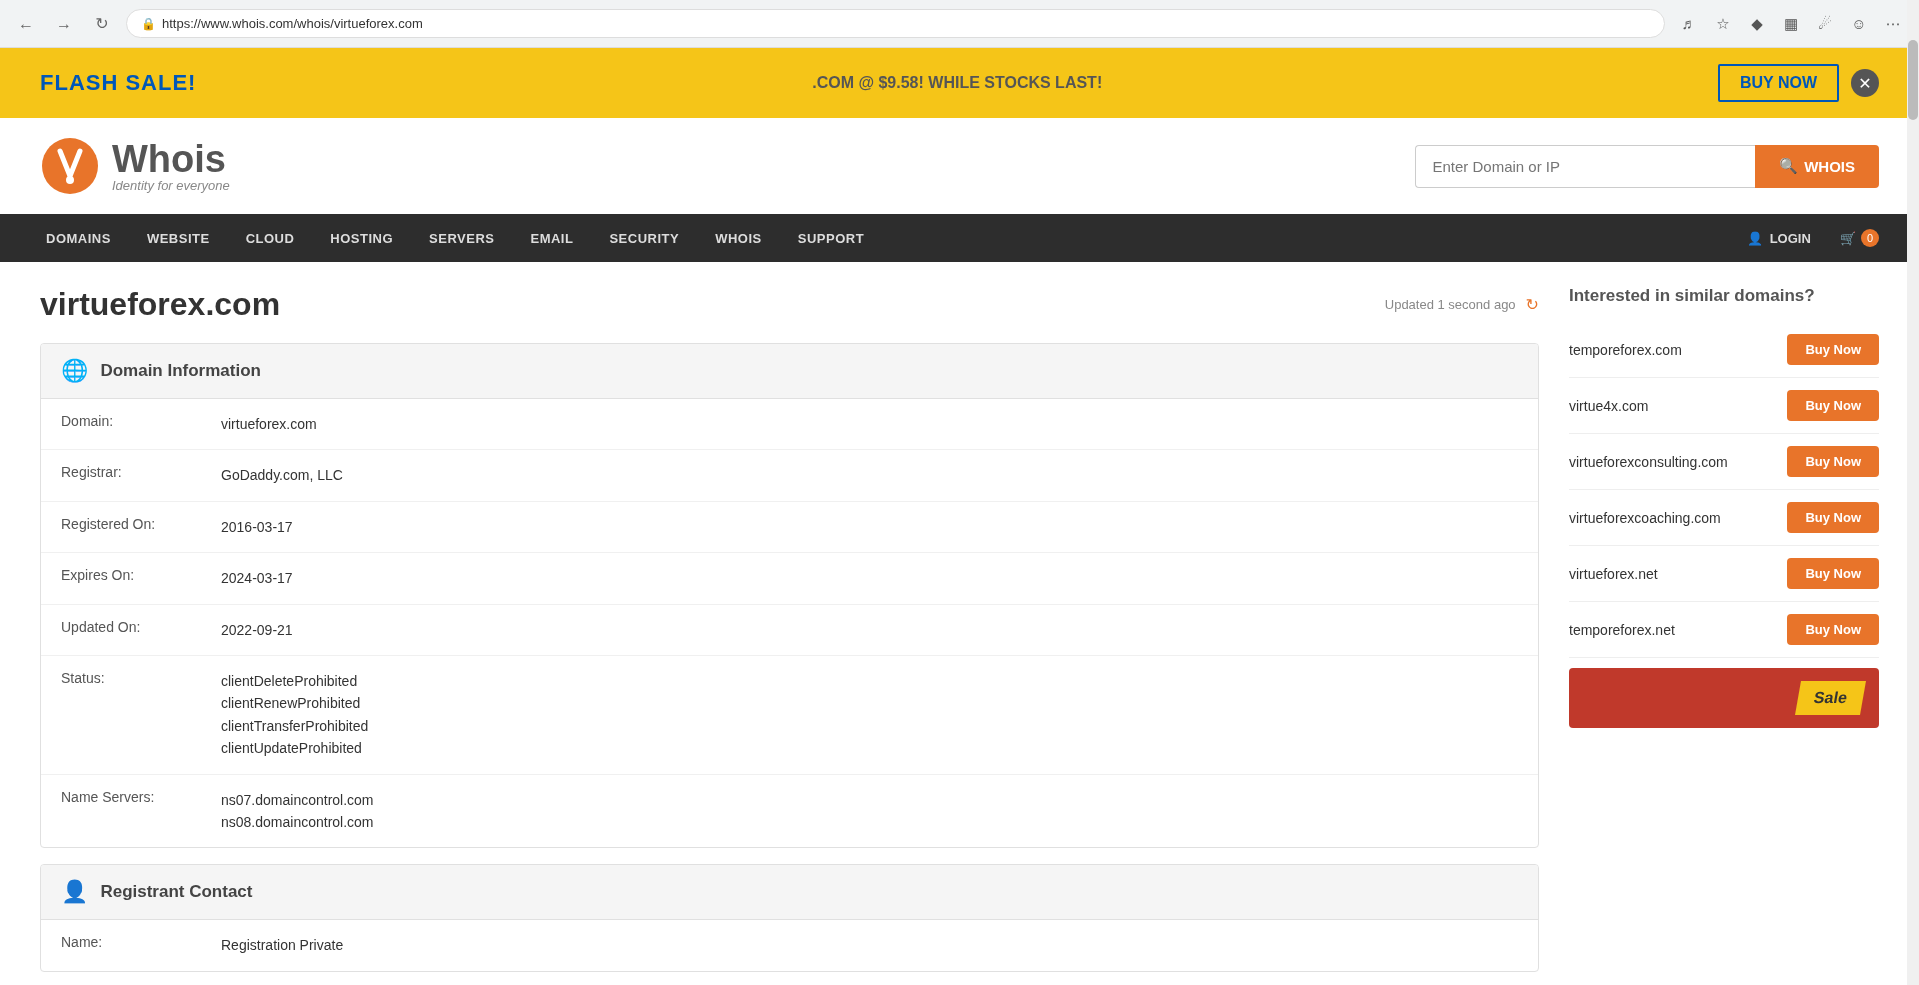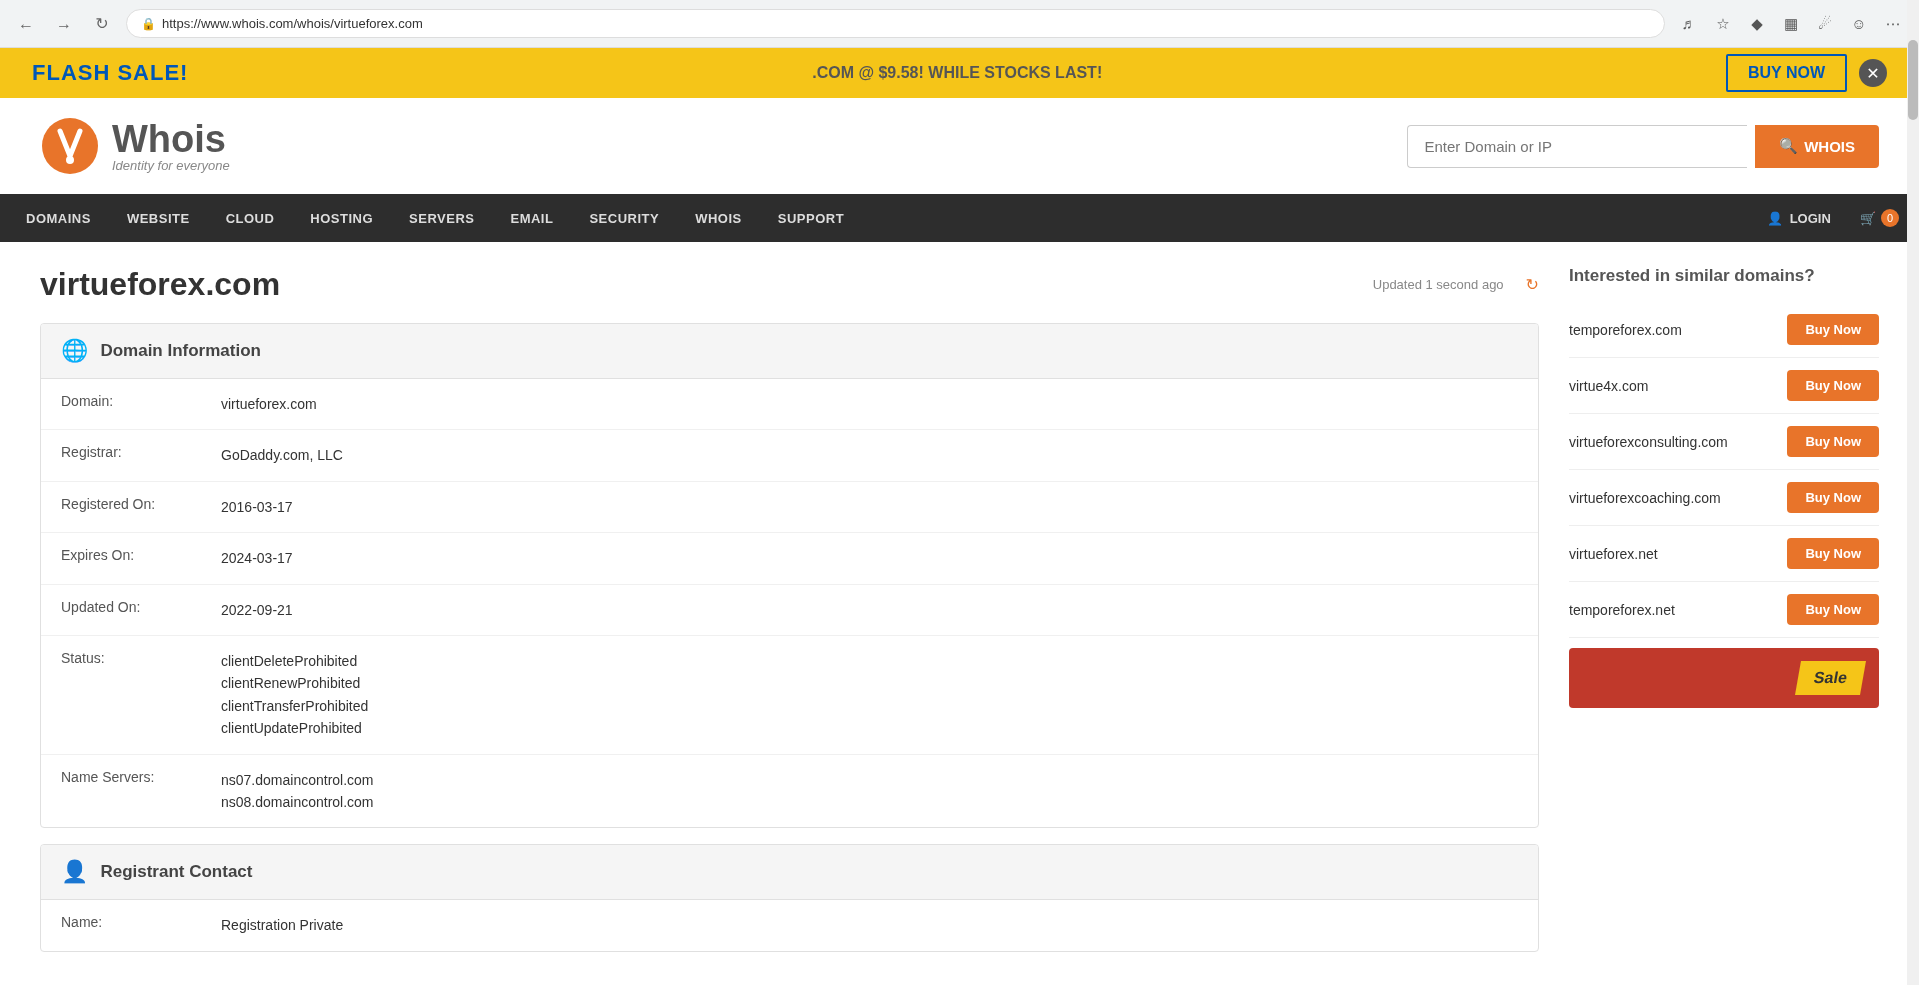--- a/index.html
+++ b/index.html
@@ -49,22 +49,22 @@
       font-size: 15px;
       color: #555;
     }
 
     
     .flash-banner {
       background: #f5c518;
       display: flex;
       align-items: center;
       justify-content: space-between;
-      padding: 12px 32px;
-      height: 50px;
+      padding: 12px 40px;
+      height: 70px;
     }
     .flash-text {
       color: #0057b8;
       font-size: 22px;
       font-weight: bold;
       letter-spacing: 1px;
     }
     .flash-deal {
       color: #555;
       font-size: 16px;
@@ -123,21 +123,21 @@
       color: #555;
       line-height: 1;
     }
     .logo-tagline {
       font-size: 13px;
       color: #888;
       font-style: italic;
     }
     .search-area {
       display: flex;
-      gap: 8px;
+      gap: 0;
     }
     .search-input {
       width: 340px;
       padding: 12px 16px;
       border: 1px solid #ccc;
       border-right: none;
       border-radius: 4px 0 0 4px;
       font-size: 15px;
       color: #999;
       outline: none;
@@ -152,21 +152,21 @@
       cursor: pointer;
       border-radius: 0 4px 4px 0;
       display: flex;
       align-items: center;
       gap: 6px;
     }
 
     
     .main-nav {
       background: #2d2d2d;
-      padding: 0 8px;
+      padding: 0 28px;
       display: flex;
       align-items: center;
       height: 48px;
     }
     .nav-items {
       display: flex;
       align-items: center;
       flex: 1;
     }
     .nav-item {
@@ -243,21 +243,21 @@
       margin-bottom: 20px;
     }
     .domain-title {
       font-size: 32px;
       font-weight: bold;
       color: #333;
     }
     .updated-info {
       display: flex;
       align-items: center;
-      gap: 22px;
+      gap: 10px;
       font-size: 13px;
       color: #888;
     }
     .refresh-icon {
       color: #e8742a;
       font-size: 16px;
       cursor: pointer;
     }
 
     

